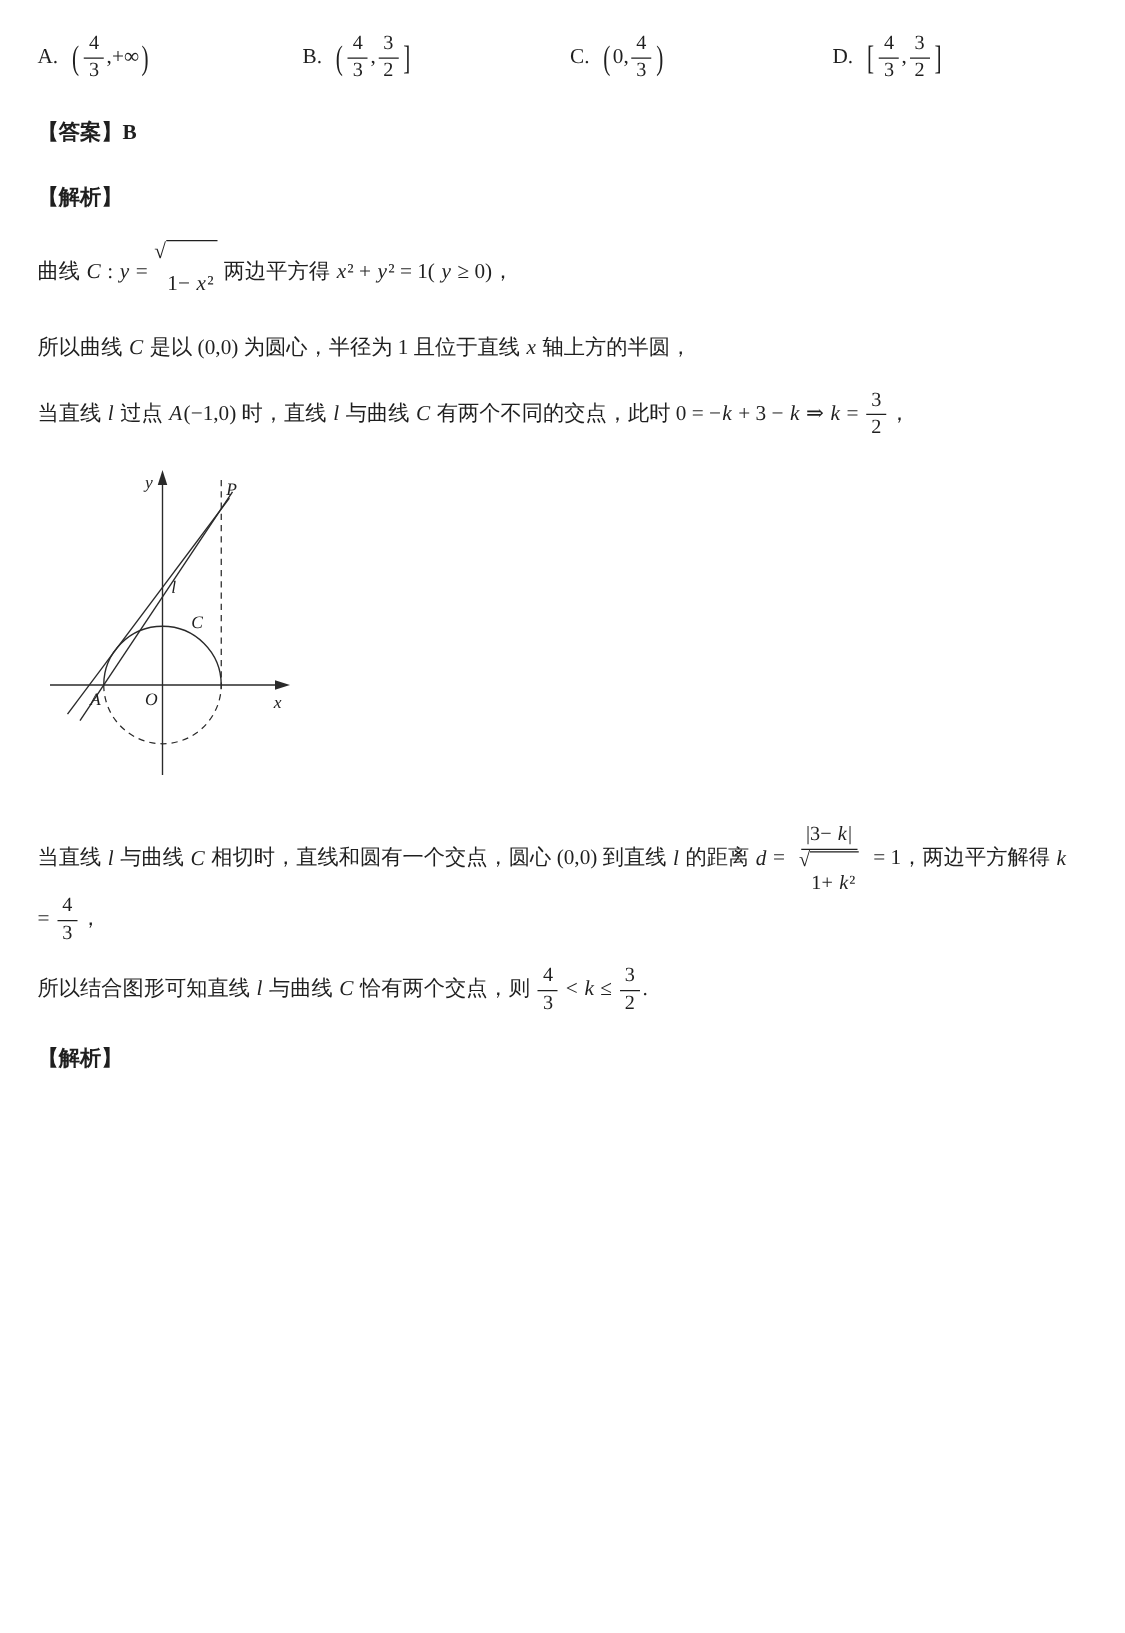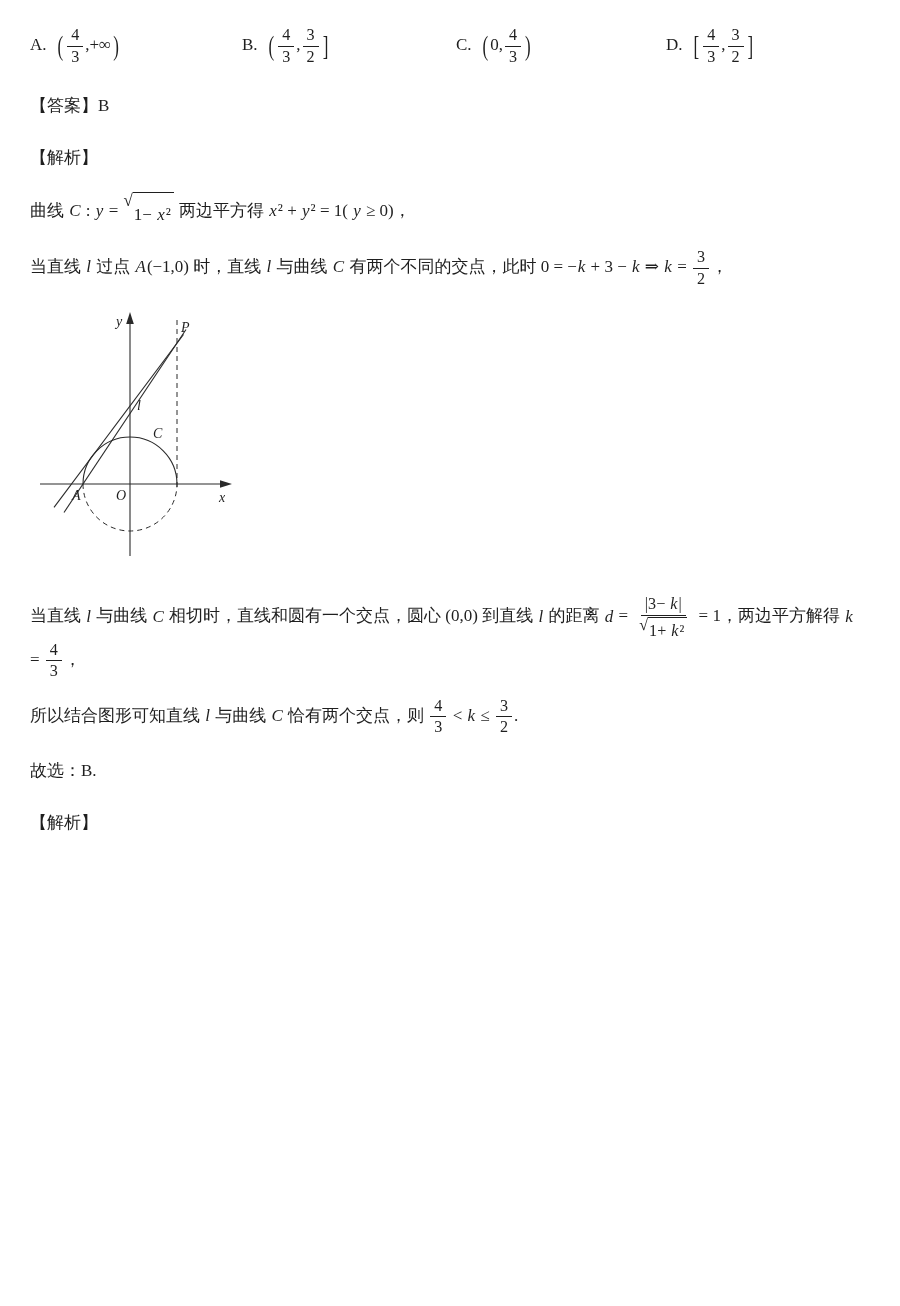--- a/index.html
+++ b/index.html
@@ -2,31 +2,31 @@
 <html><head>
 <meta charset="utf-8">
 <style>
   html,body{margin:0;padding:0;background:#ffffff;}
   .page{
     width:900px;min-height:1306px;box-sizing:border-box;
     padding:24px 42px 24px 30px;background:#fff;color:#1f1f1f;
     font-family:"Liberation Serif","DejaVu Serif",serif;font-size:17px;
   }
   .line{margin:0 0 16px;line-height:2.1;}
-  b{font-weight:normal;}
+  b{font-weight:bold;}
   .math i{font-style:italic;padding:0 1px;}
   
   .frac{display:inline-flex;flex-direction:column;align-items:center;vertical-align:middle;
         line-height:1.15;font-size:0.95em;margin:0 2px;text-align:center;}
   .fr-n{padding:0 4px 1px;border-bottom:1px solid currentColor;}
   .fr-d{padding:1px 4px 0;}
   
   .sqrt{display:inline-flex;align-items:flex-start;margin:0 1px;vertical-align:middle;}
   .rad{line-height:1.05;}
-  .sq-c{border-top:1px solid currentColor;padding:4px 3px 0 1px;}
+  .sq-c{border-top:1px solid currentColor;padding:16px 3px 0 1px;}
   
   .bp{display:inline-block;transform:scaleY(1.6);vertical-align:middle;margin:0 2px;line-height:1;}
   
   .opt-row{display:grid;grid-template-columns:212px 214px 210px 1fr;align-items:center;margin:2px 0 22px;}
   .opt{white-space:nowrap;}
   .opt-label{margin-right:9px;}
   
   .figure-wrap{margin:2px 0 28px 2px;}
   .fig .solid{stroke:#2a2a2a;stroke-width:1.1;fill:none;}
   .fig .dash{stroke:#2a2a2a;stroke-width:1;fill:none;stroke-dasharray:5 4;}
@@ -70,20 +70,21 @@
           </span><span class="bp">]</span></span>
     </span>
   </div>
 
   <p class="line math"><b>【答案】</b><b>B</b></p>
   <p class="line math"><b>【解析】</b></p>
   <p class="line math">曲线 <i>C</i> : <i>y</i> = <span class="sqrt">
         <span class="rad">√</span>
         <span class="sq-c">1− <i>x</i>²</span>
       </span> 两边平方得 <i>x</i>² + <i>y</i>² = 1( <i>y</i> ≥ 0)，</p>
+  <p class="line math">所以曲线 <i>C</i> 是以 (0,0) 为圆心，半径为 1 且位于直线 <i>x</i> 轴上方的半圆，</p>
   <p class="line math">当直线 <i>l</i> 过点 <i>A</i>(−1,0) 时，直线 <i>l</i> 与曲线 <i>C</i> 有两个不同的交点，此时 0 = −<i>k</i> + 3 − <i>k</i> ⇒ <i>k</i> = <span class="frac">
         <span class="fr-n">3</span>
         <span class="fr-d">2</span>
       </span>，</p>
 
   <div class="figure-wrap">
     <svg class="fig" width="205" height="258" viewBox="0 0 205 258" xmlns="http://www.w3.org/2000/svg">
       <line class="dash" x1="145" y1="183" x2="145" y2="14"></line>
       <line class="solid" x1="8" y1="180" x2="193" y2="180"></line>
       <path class="arrow" d="M200 180 L188 176.2 L188 183.8 Z"></path>
@@ -113,19 +114,18 @@
         <span class="fr-n">4</span>
         <span class="fr-d">3</span>
       </span>，</p>
   <p class="line math">所以结合图形可知直线 <i>l</i> 与曲线 <i>C</i> 恰有两个交点，则 <span class="frac">
         <span class="fr-n">4</span>
         <span class="fr-d">3</span>
       </span> &lt; <i>k</i> ≤ <span class="frac">
         <span class="fr-n">3</span>
         <span class="fr-d">2</span>
       </span>.</p>
-  <p class="line math">故选：B.</p>
 
 
 
   <p class="line math"><b>【解析】</b></p>
 
 </div>
 
 </body></html>

